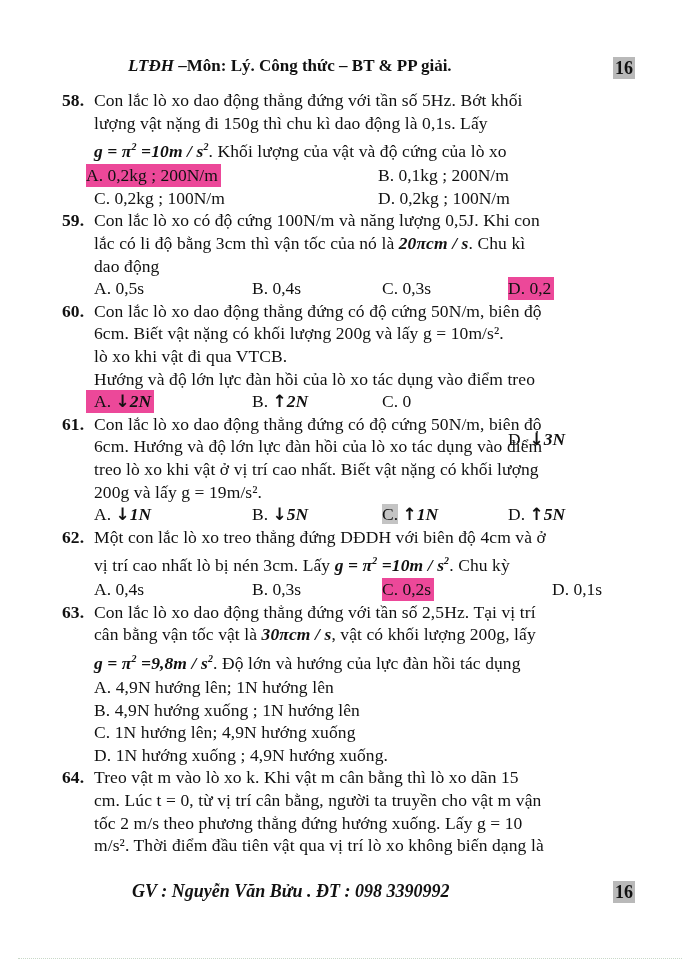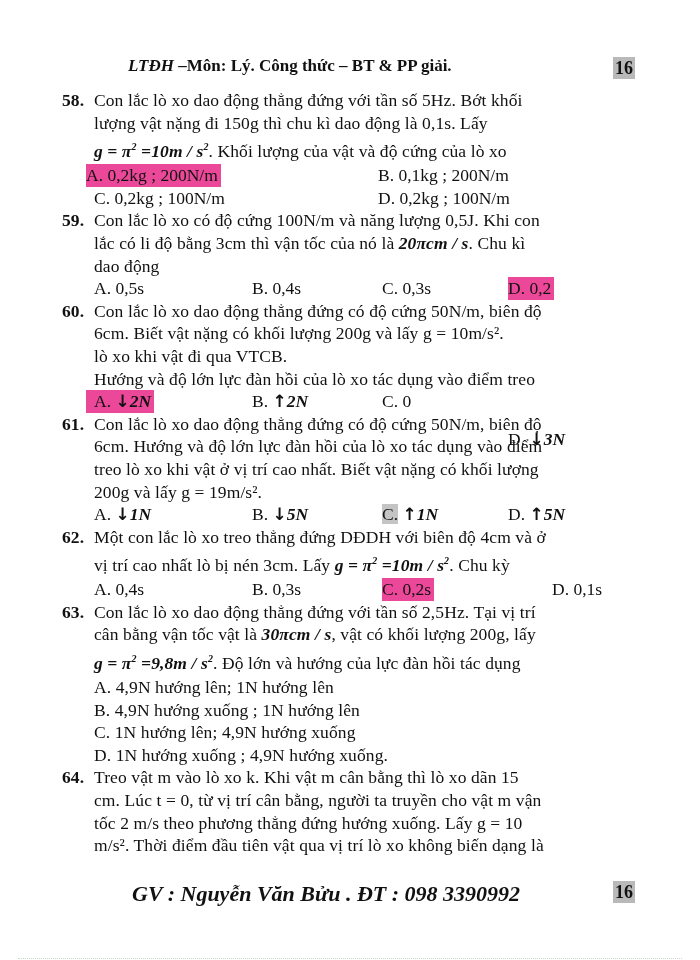--- a/index.html
+++ b/index.html
@@ -29,21 +29,21 @@
   }
   .qnum { position: absolute; left: 0; top: 0; font-weight: bold; }
   .f { font-weight: bold; font-style: italic; font-family: "Liberation Serif", serif; }
   .sup { font-size: 10px; vertical-align: 7px; }
   .opts { position: relative; height: 22.6px; font-size: 17.5px; line-height: 22.6px; }
   .opt { position: absolute; top: 0; white-space: nowrap; }
   .opt.hl { background: #ec4899; padding-right: 3px; }
   .opt .arr { font-family: "DejaVu Sans", sans-serif; font-weight: bold; font-size: 17px; }
   .opt .bn { font-weight: bold; font-style: italic; }
   .footer {
-    position: absolute; left: 132px; top: 881px; font-size: 22px; font-weight: bold;
+    position: absolute; left: 132px; top: 881px; font-size: 18px; font-weight: bold;
     font-style: italic; white-space: nowrap;
   }
   .footer-num {
     position: absolute; left: 613px; top: 881px; font-size: 18px; font-weight: bold;
     background: #b9b9b9; padding: 0 2px; line-height: 22px;
   }
   .dots {
     position: absolute; left: 18px; top: 958px; width: 664px; height: 1px;
     border-top: 1px dotted #c8d8c8;
   }

